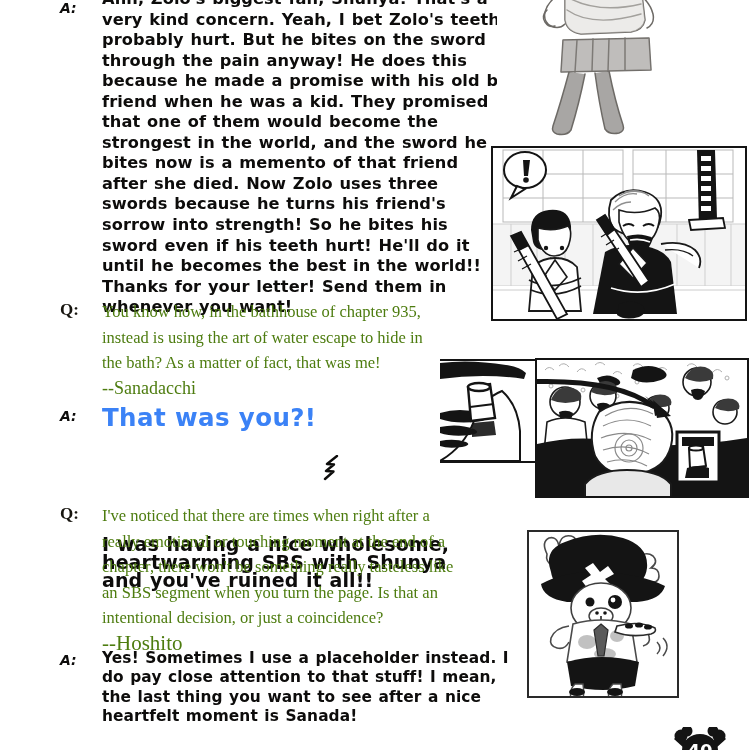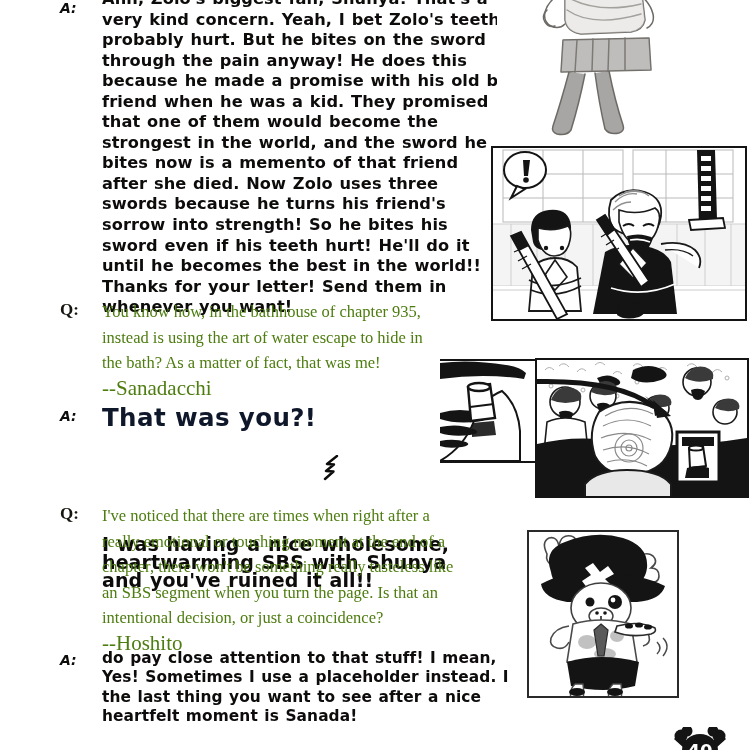--- a/index.html
+++ b/index.html
@@ -85,32 +85,32 @@
 
   
   #answer-zolo { left: 60px; top: -11px; width: 470px; }
   #answer-zolo .qa-label { top: 11px; }
   #answer-zolo .hand { font-size: 16.2px; line-height: 20.55px; }
 
   
   #question-bathhouse { left: 60px; top: 299px; width: 420px; }
   #question-bathhouse .qa-label { top: 1px; }
   #question-bathhouse .serif { font-size: 16.5px; line-height: 25.5px; }
-  #question-bathhouse .signature { font-size: 21px; margin-top: 1px; width: 365px; }
+  #question-bathhouse .signature { font-size: 18px; margin-top: 1px; width: 365px; }
 
   
   #answer-thatwasyou { left: 60px; top: 404px; width: 420px; }
   #answer-thatwasyou .qa-label { top: 4px; }
   .big-excl {
     font-family: "DejaVu Sans", sans-serif;
     font-weight: 600;
     font-size: 24.5px;
     line-height: 27px;
     letter-spacing: 0.4px;
-    color: #0f172a;
+    color: #3b82f6;
     display: flex;
     align-items: flex-start;
     white-space: pre;
   }
   .shock-mark {
     display: inline-block;
     margin-left: 7px;
     margin-top: -3px;
   }
   #answer-thatwasyou .hand { font-size: 19px; line-height: 18.2px; margin-top: 0; }
@@ -244,22 +244,22 @@
         <span class="ln">chapter, there won't be something really tasteless like</span>
         <span class="ln">an SBS segment when you turn the page. Is that an</span>
         <span class="ln">intentional decision, or just a coincidence?</span>
         <span class="signature">--Hoshito</span>
       </div>
     </div>
 
     <div class="qa-block" id="answer-placeholder">
       <div class="qa-label hand-a-label">A:</div>
       <div class="qa-body hand">
+        <span class="ln">Yes! Sometimes I use a placeholder instead. I</span>
         <span class="ln">do pay close attention to that stuff! I mean,</span>
-        <span class="ln">Yes! Sometimes I use a placeholder instead. I</span>
         <span class="ln">the last thing you want to see after a nice</span>
         <span class="ln">heartfelt moment is Sanada!</span>
       </div>
     </div>
 
   </div>
 
   <div class="art" id="fanart-sketch">
     <svg width="253" height="186" viewBox="0 0 253 186" aria-hidden="true">
       <g fill="none" stroke="#6d6a66" stroke-width="1.5" stroke-linecap="round" stroke-linejoin="round">

